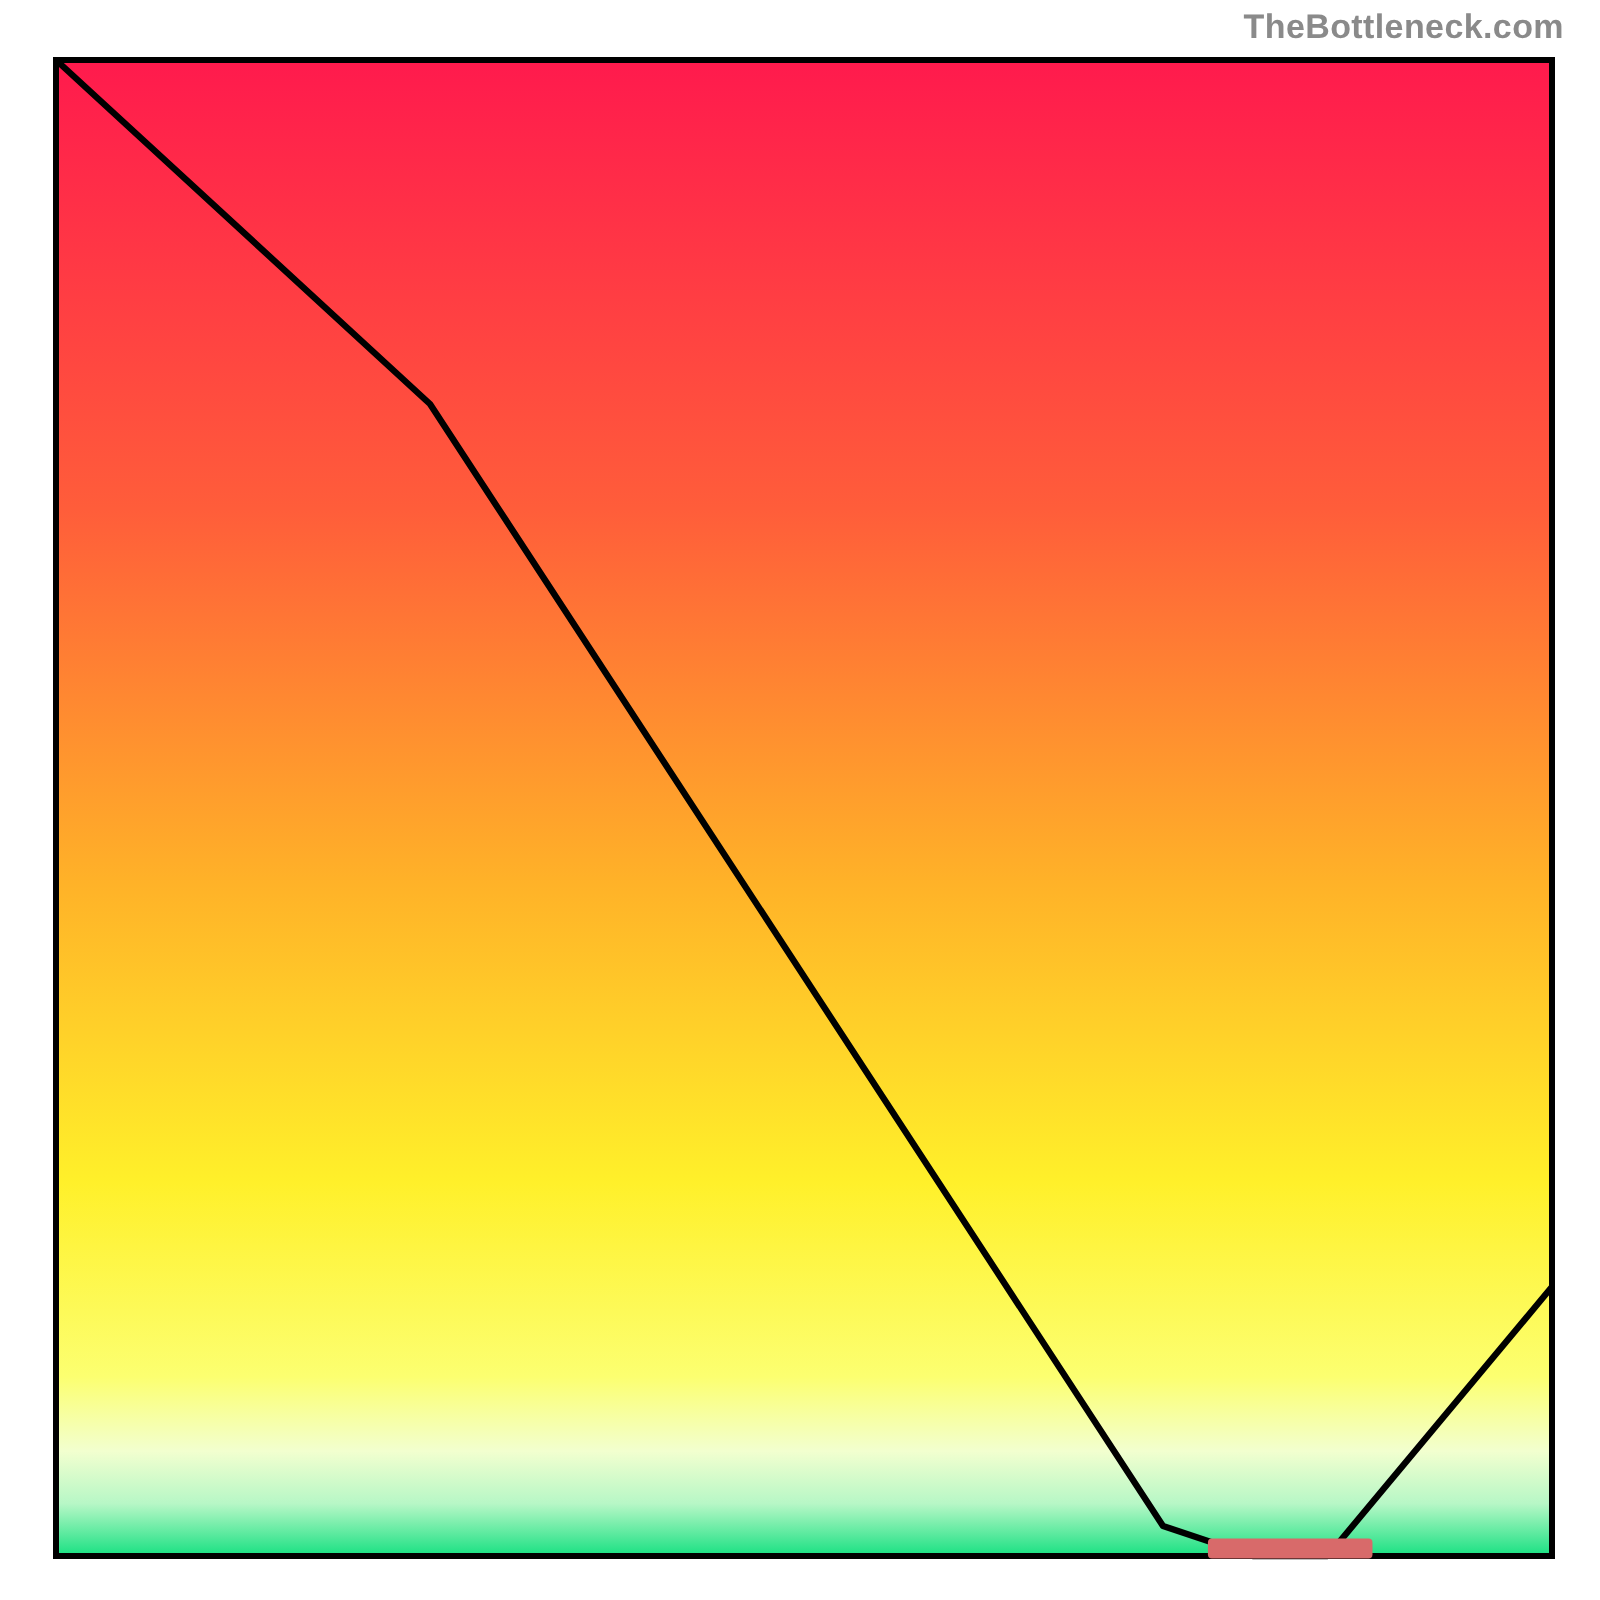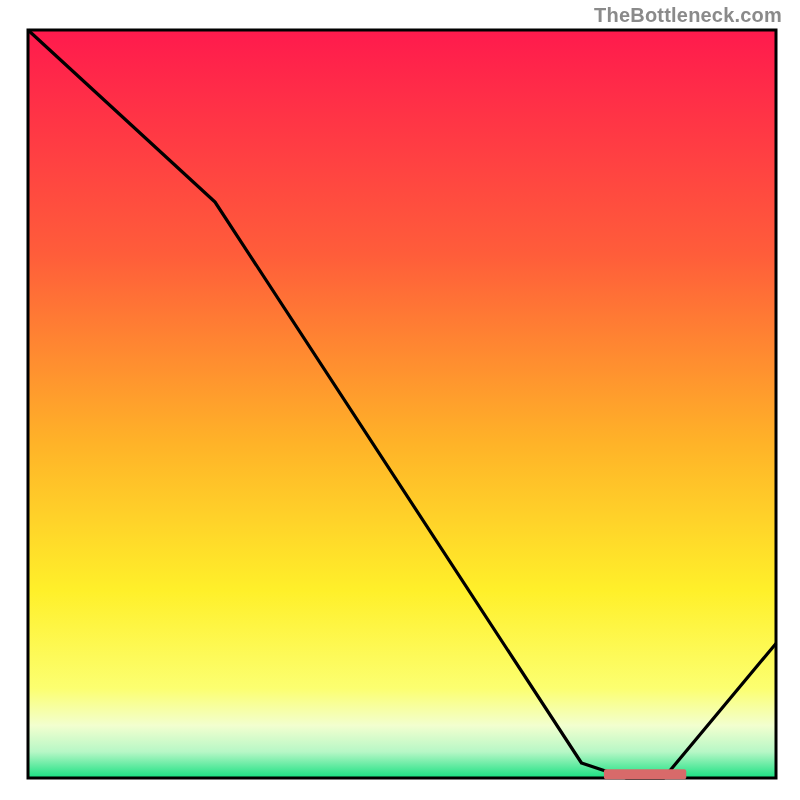--- a/index.html
+++ b/index.html
@@ -13,21 +13,21 @@
   }
   .stage {
     position: relative;
     width: 800px;
     height: 800px;
   }
   .watermark {
     position: absolute;
     top: 4px;
     right: 18px;
-    font-size: 20px;
+    font-size: 17px;
     font-weight: 600;
     color: #8a8a8a;
     letter-spacing: 0.2px;
     user-select: none;
   }
   svg.plot {
     position: absolute;
     left: 0;
     top: 0;
   }

